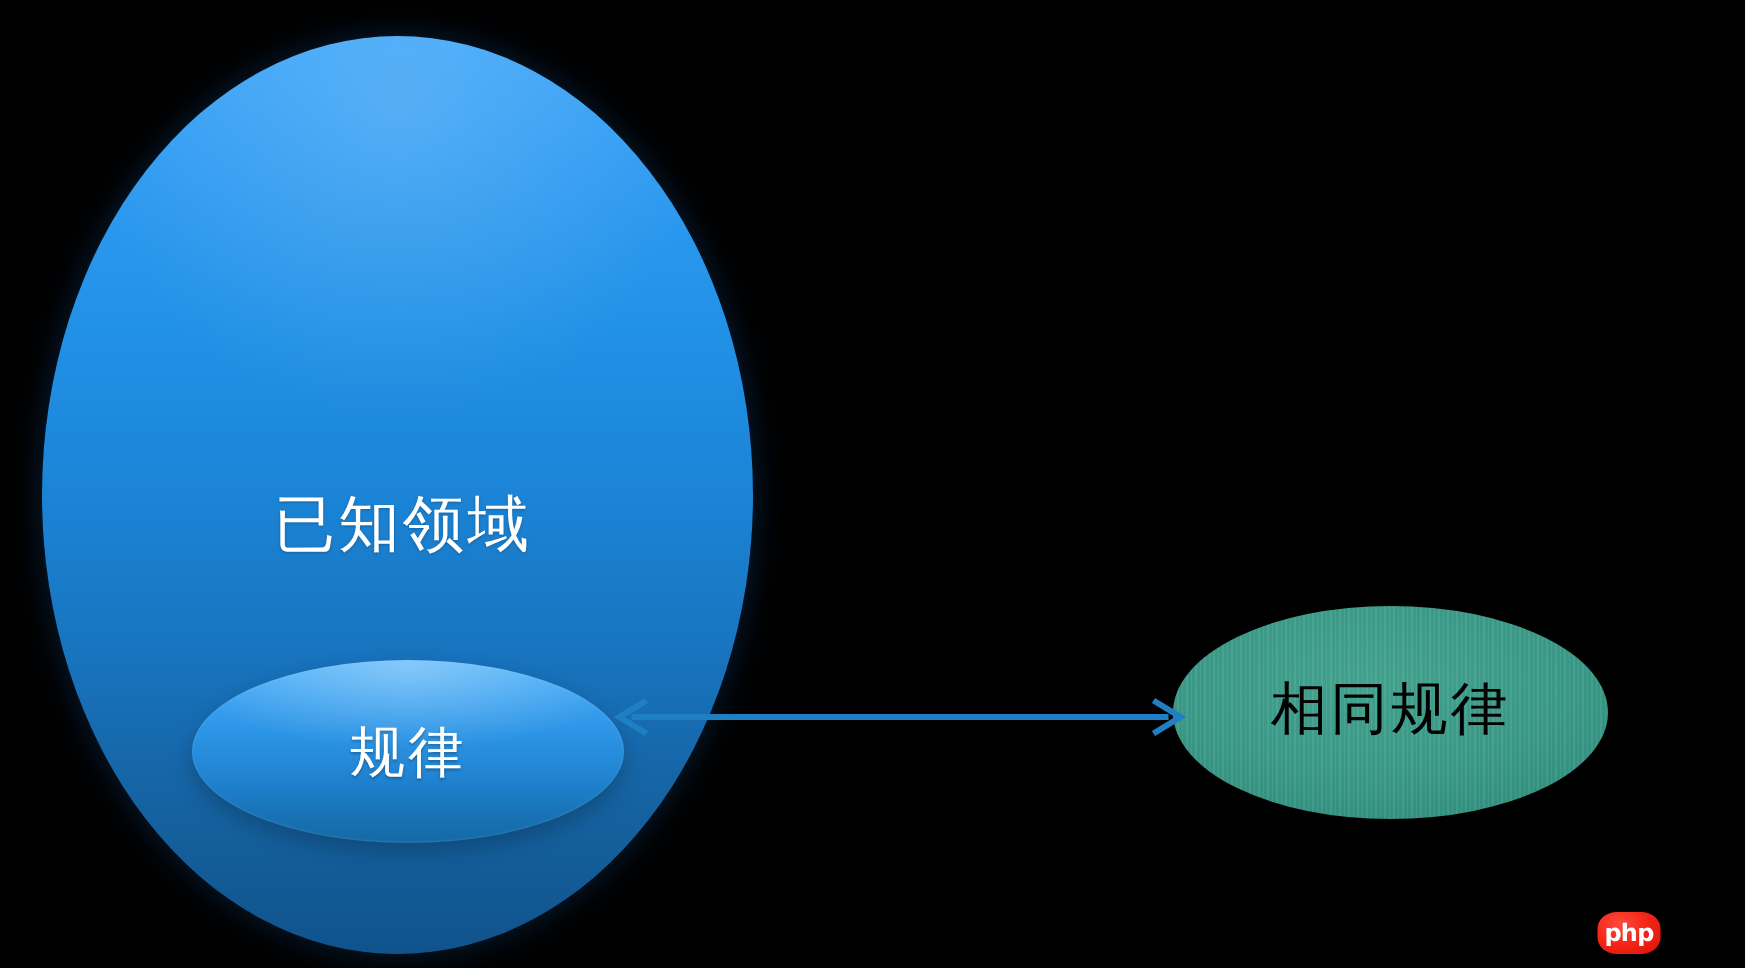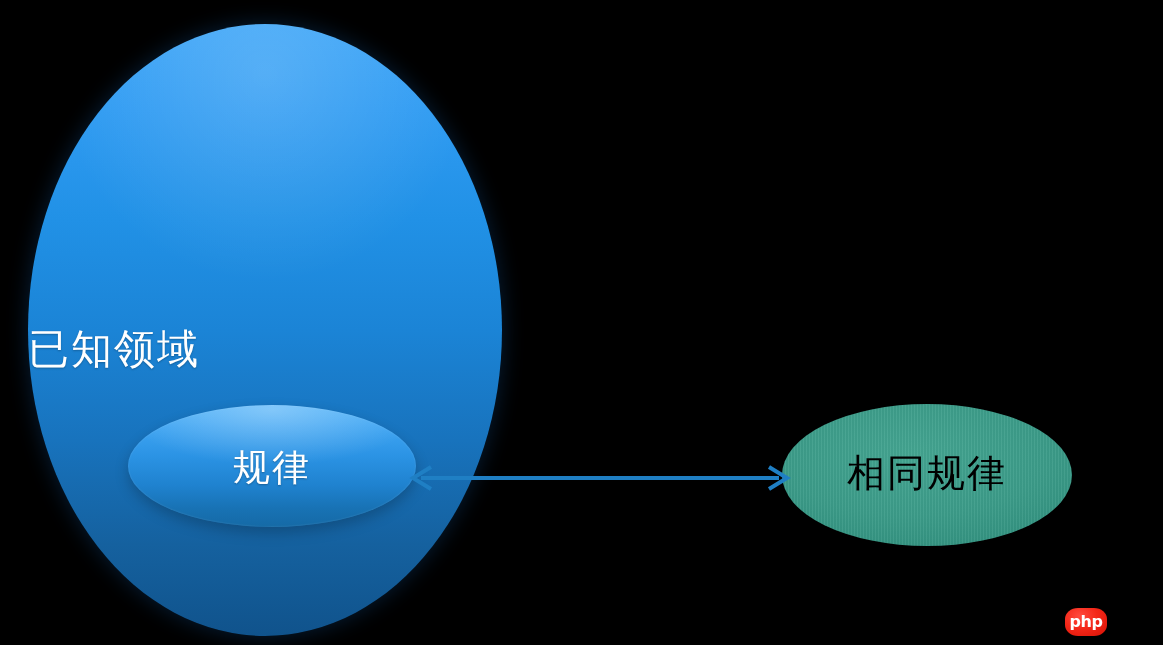--- a/index.html
+++ b/index.html
@@ -34,34 +34,34 @@
         #1873bd 68%,
         #15619f 85%,
         #10538c 100%);
     box-shadow: 0 0 22px rgba(20,90,160,0.35);
   }
   .known-domain-label {
     position:absolute;
     left:0;
     top:305px;
     width:481px;
-    text-align:left;
+    text-align:center;
     color:#ffffff;
     font-size:41px;
     line-height:1;
     letter-spacing:2px;
     text-shadow:0 1px 2px rgba(0,0,0,0.25);
     white-space:nowrap;
   }
 
   
   .rule-ellipse {
     position:absolute;
     left:128px;
-    top:405px;
+    top:440px;
     width:288px;
     height:122px;
     border-radius:50%;
     background:
       radial-gradient(ellipse 80% 70% at 50% 4%, rgba(255,255,255,0.30) 0%, rgba(255,255,255,0) 65%),
       linear-gradient(to bottom,
         #50b2f9 0%,
         #3ea4f2 18%,
         #2b93e4 42%,
         #1f82cf 66%,

